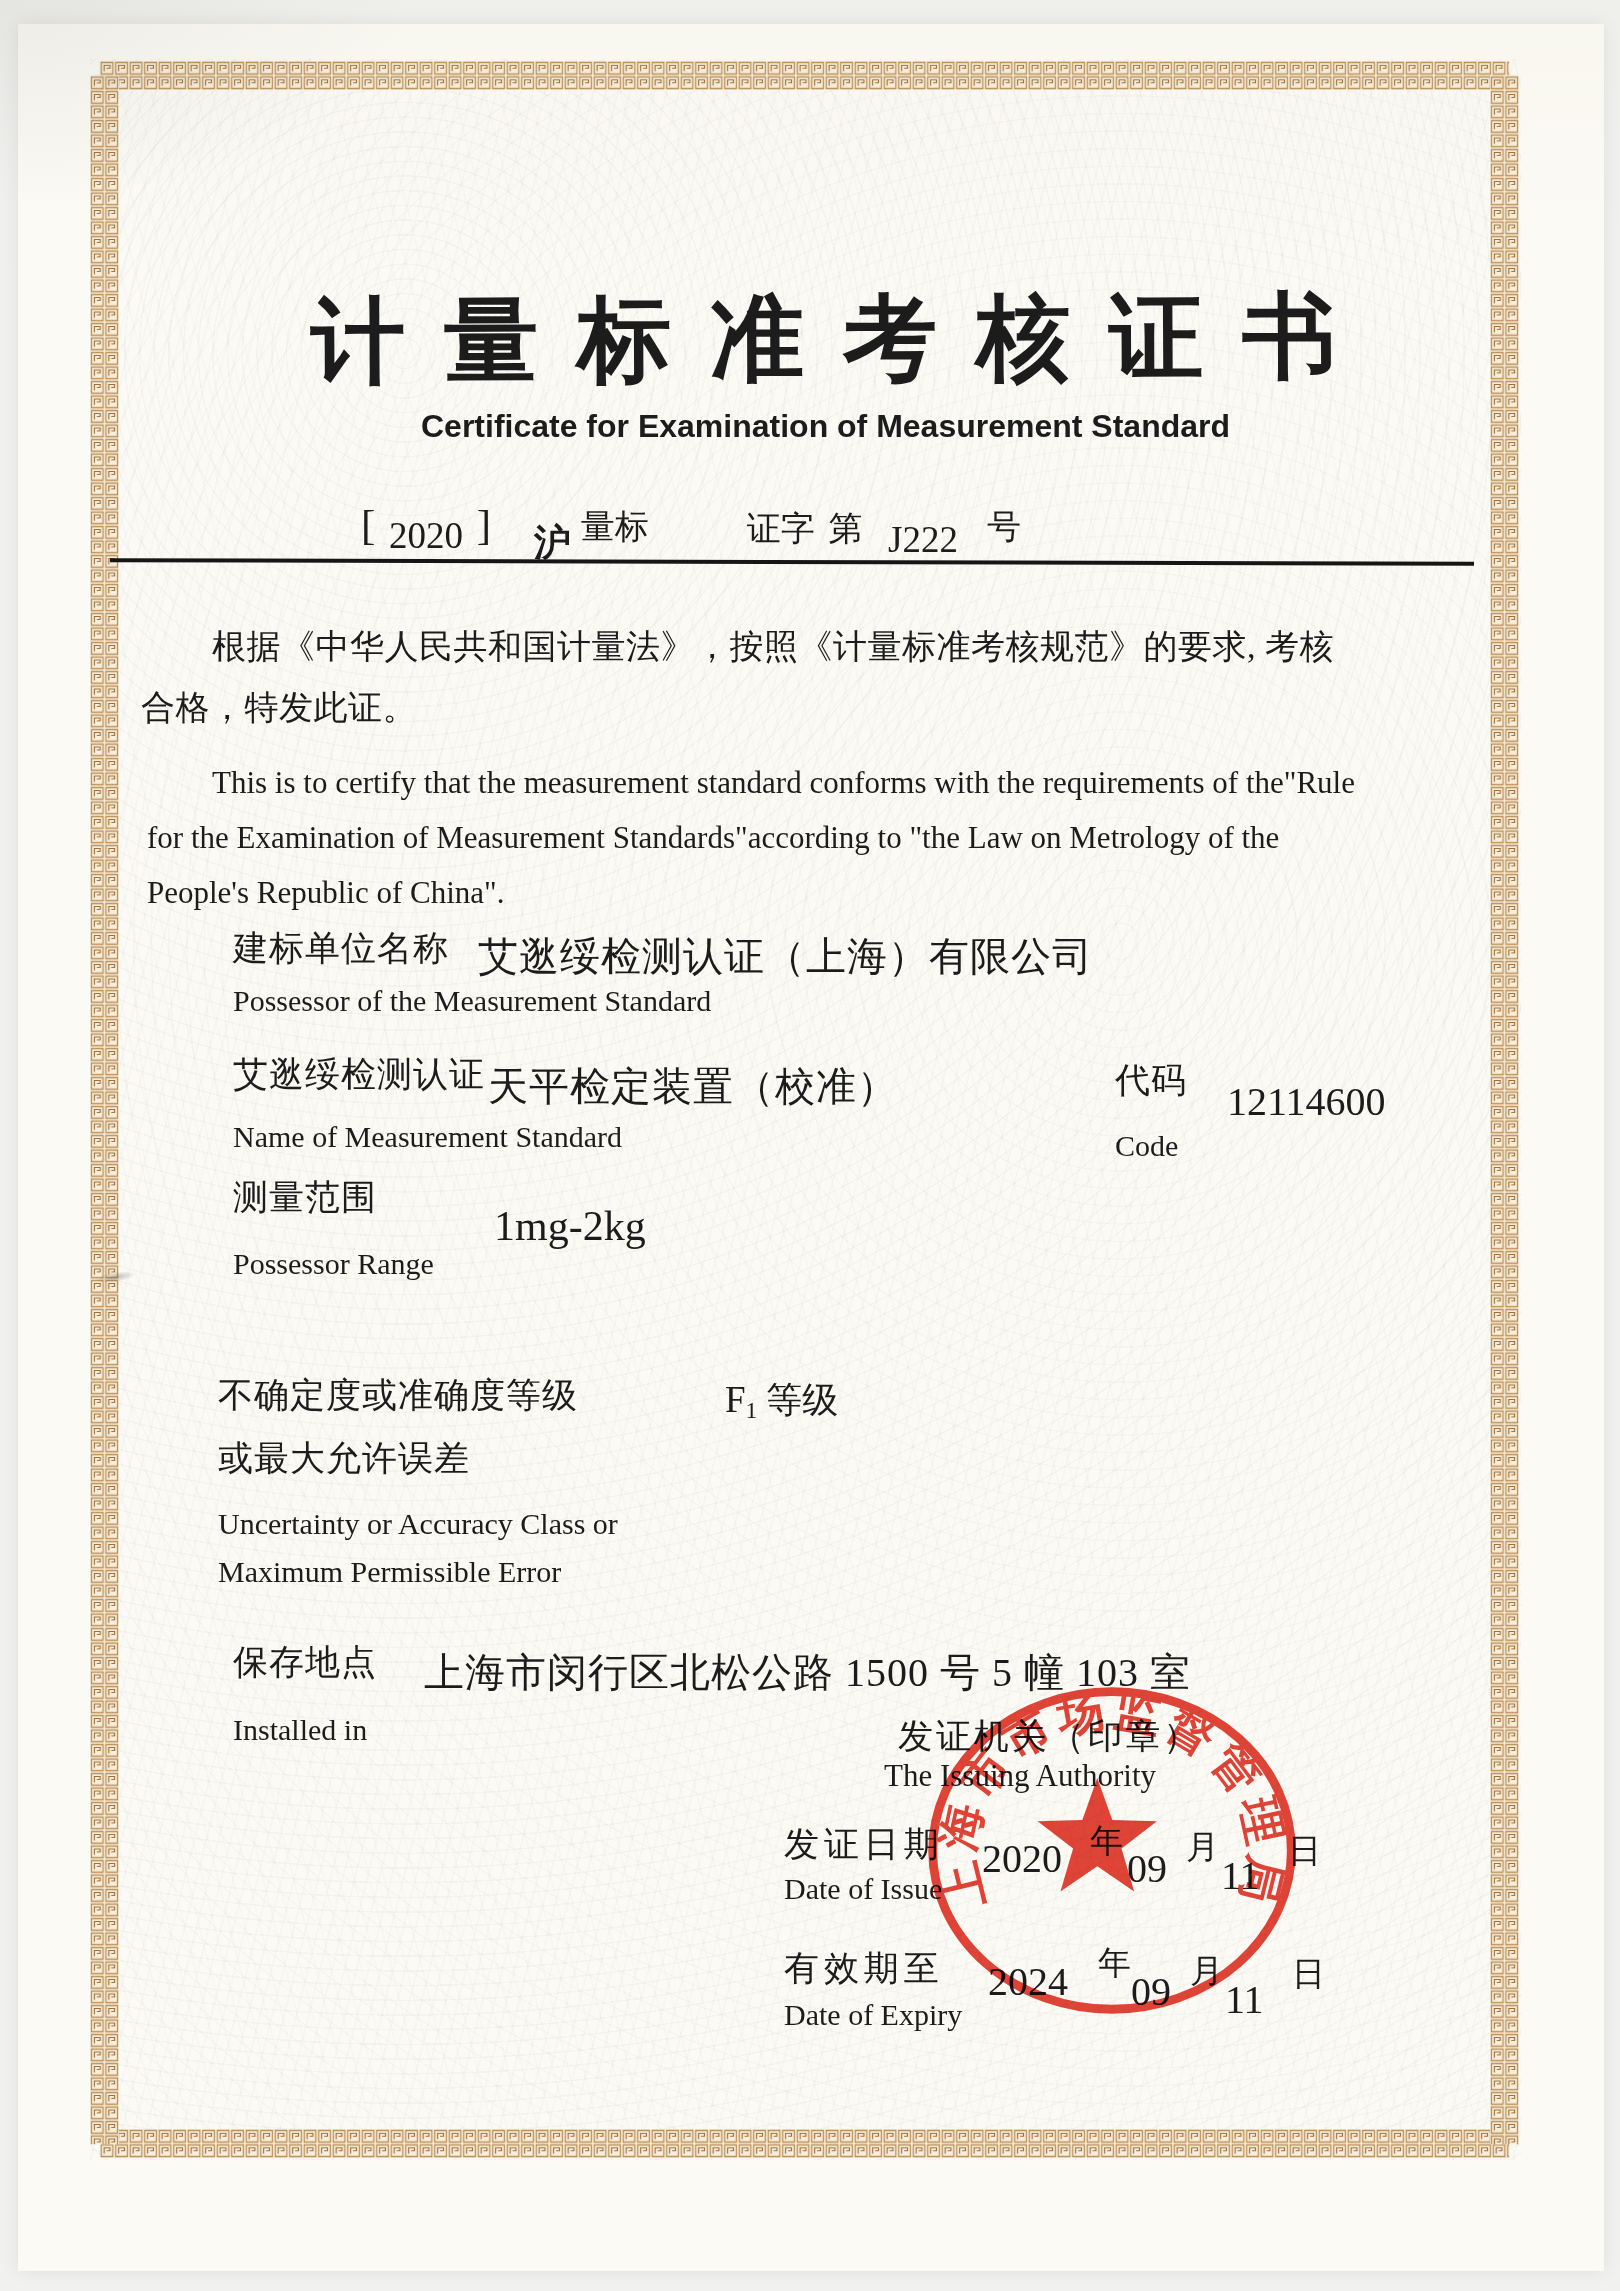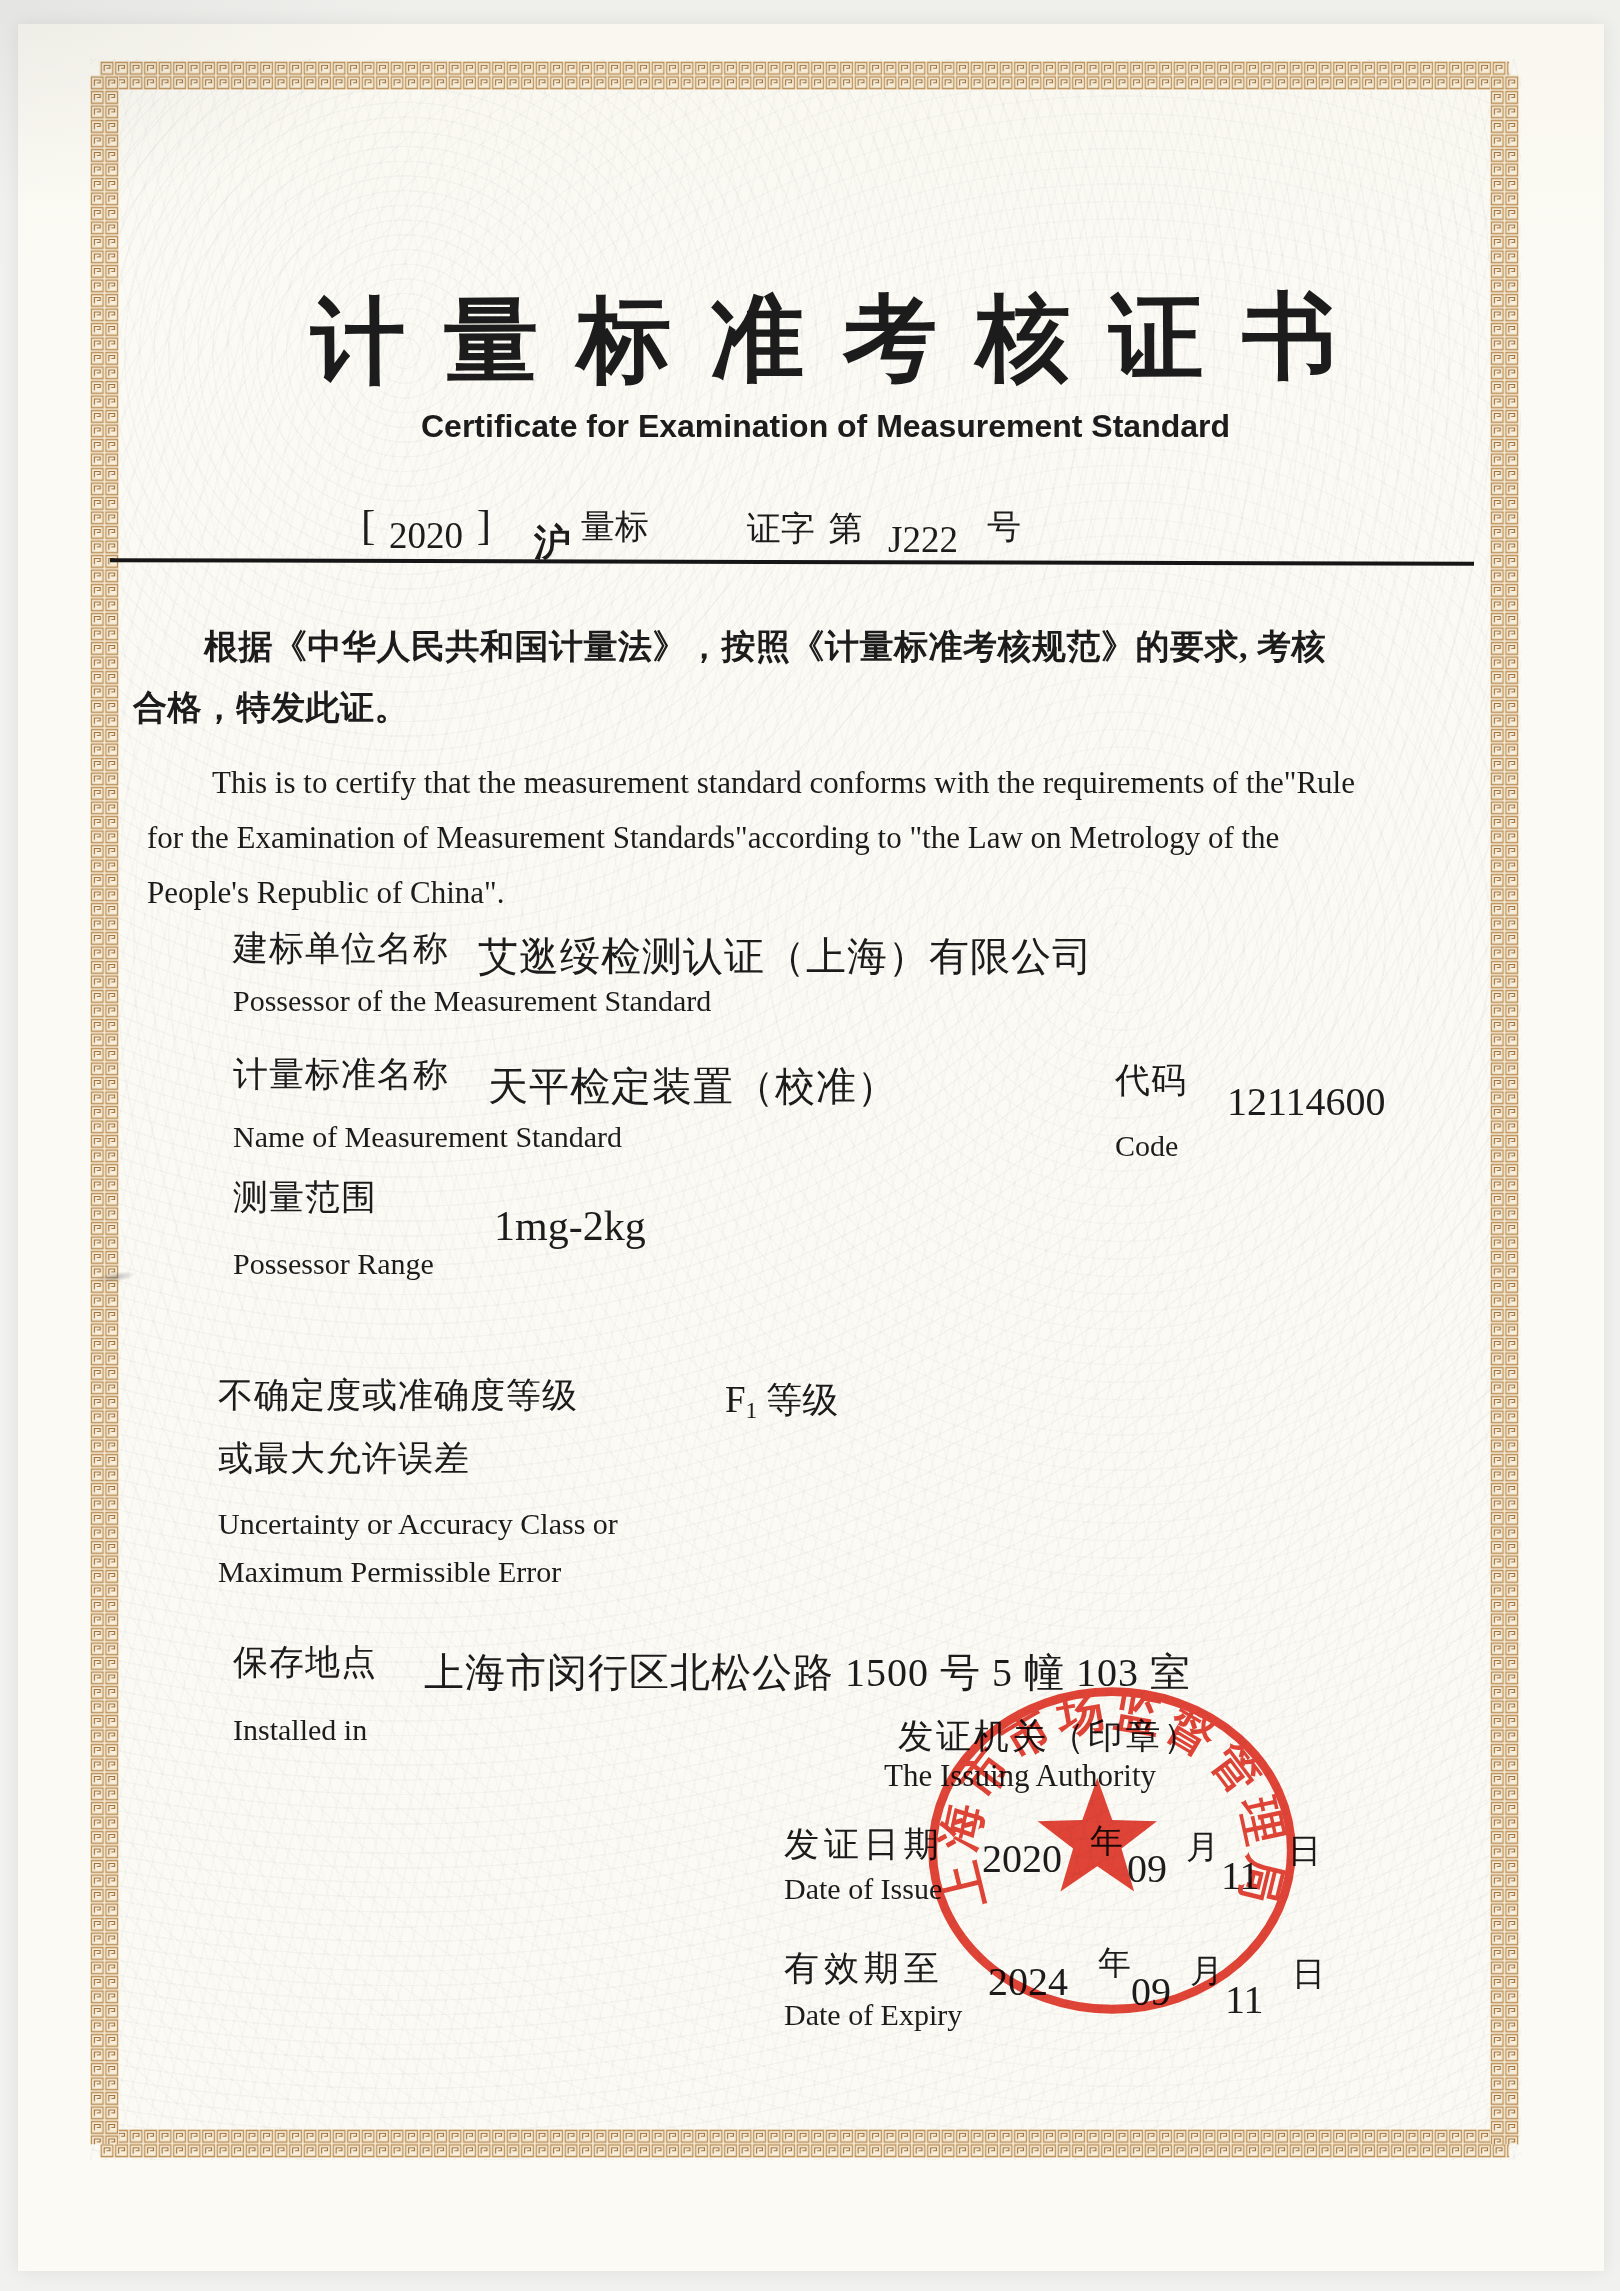--- a/index.html
+++ b/index.html
@@ -47,22 +47,22 @@
   .cn-bracket{font-size:43px;font-weight:400;transform:translateY(-2px);}
   .cn-year{font-size:37px;margin:0 13.7px;transform:translateY(11.8px);}
   .cn-region{font-size:37px;margin-left:43px;transform:translateY(15.7px);font-weight:600;}
   .cn-series{font-size:34px;margin-left:9.8px;transform:translateY(2px);}
   .cn-cert{font-size:34px;margin-left:98px;transform:translateY(3.9px);text-align:right;}
   .cn-di{font-size:34px;margin-left:13.7px;transform:translateY(3.9px);}
   .cn-number{font-size:37px;margin-left:25.5px;transform:translateY(15.7px);}
   .cn-hao{font-size:34px;margin-left:29px;transform:translateY(2px);}
   .rule{left:110px;top:560px;width:1364px;height:3.9px;background:#161616;transform:rotate(.15deg);}
   .para-cn{
-    left:133px;top:616px;width:1220px;white-space:normal;
-    font-size:34px;line-height:1.80;text-indent:71px;letter-spacing:0.5px;font-weight:bold;
+    left:141px;top:616px;width:1220px;white-space:normal;
+    font-size:34px;line-height:1.80;text-indent:71px;letter-spacing:0.5px;
   }
   .para-en{
     left:147px;top:755px;width:1230px;white-space:normal;
     font-size:31px;line-height:1.78;text-indent:65px;
   }
   .label-cn{font-size:35px;letter-spacing:1px;}
   .label-en{font-size:30px;}
   .value{font-size:40px;letter-spacing:1px;}
   .unit{font-size:33px;}
   .datev{font-size:40px;}
@@ -140,21 +140,21 @@
 </div>
 <div class="abs rule"></div>
 
 <div class="abs para-cn cn">根据《中华人民共和国计量法》，按照《计量标准考核规范》的要求, 考核合格，特发此证。</div>
 <div class="abs para-en">This is to certify that the measurement standard conforms with the requirements of the"Rule for the Examination of Measurement Standards"according to "the Law on Metrology of the People's Republic of China".</div>
 
 <div class="abs label-cn cn" style="left:233px;top:925px;">建标单位名称</div>
 <div class="abs value cn" style="left:478px;top:929px;">艾逖绥检测认证（上海）有限公司</div>
 <div class="abs label-en" style="left:233px;top:984px;">Possessor of the Measurement Standard</div>
 
-<div class="abs label-cn cn" style="left:233px;top:1051px;">计量标准名称</div>
+<div class="abs label-cn cn" style="left:233px;top:1051px;">艾逖绥检测认证</div>
 <div class="abs value cn" style="left:488px;top:1059px;">天平检定装置（校准）</div>
 <div class="abs label-en" style="left:233px;top:1120px;">Name of Measurement Standard</div>
 <div class="abs label-cn cn" style="left:1115px;top:1057px;">代码</div>
 <div class="abs label-en" style="left:1115px;top:1129px;">Code</div>
 <div class="abs datev" style="left:1227px;top:1078px;">12114600</div>
 
 <div class="abs label-cn cn" style="left:233px;top:1174px;">测量范围</div>
 <div class="abs" style="left:494px;top:1202px;font-size:42px;">1mg-2kg</div>
 <div class="abs label-en" style="left:233px;top:1247px;">Possessor Range</div>
 

